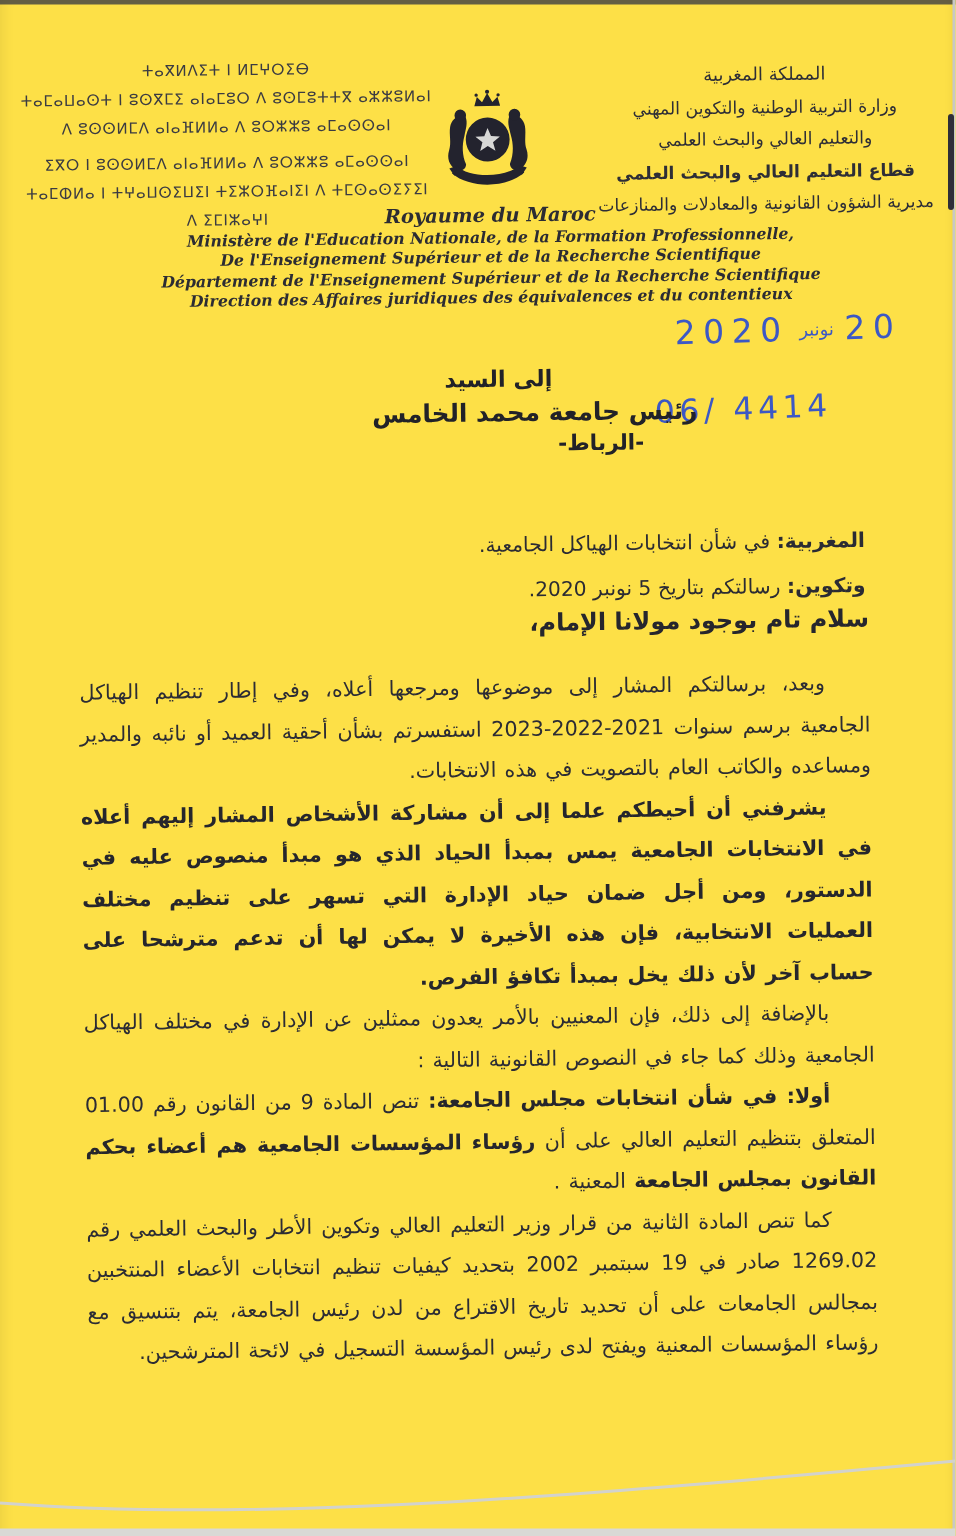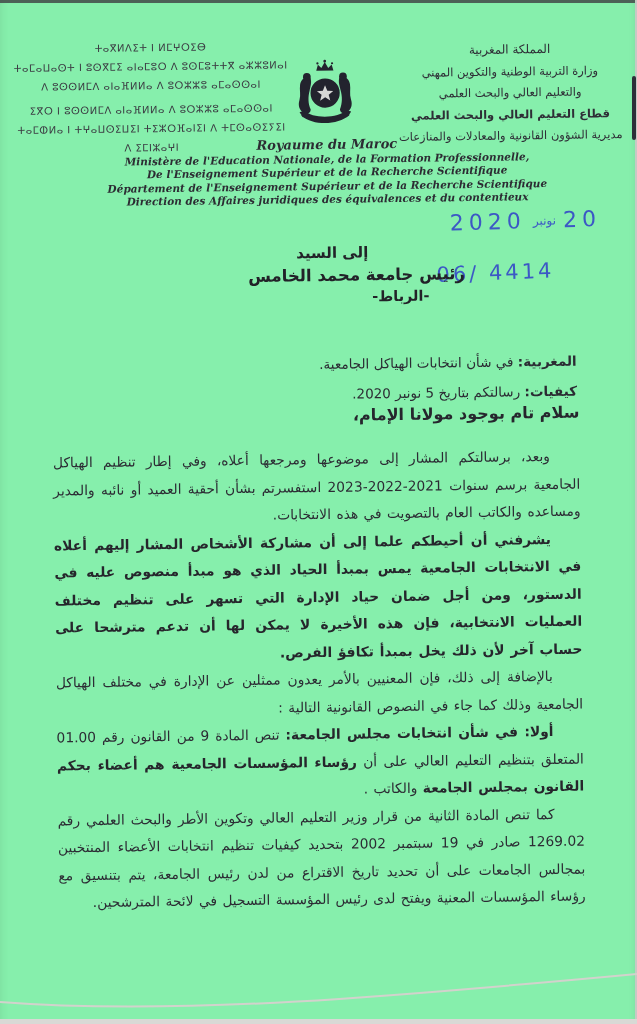--- a/index.html
+++ b/index.html
@@ -2,21 +2,21 @@
 <html lang="ar"><head>
 <meta charset="utf-8">
 <style>
   html,body{margin:0;padding:0;}
   body{
     width:637px;height:1024px;position:relative;overflow:hidden;
     background:#e9e9e6;
     font-family:"DejaVu Sans",sans-serif;
   }
   .page{
-    position:absolute;inset:0;background:#86efac;
+    position:absolute;inset:0;background:#fde047;
     box-shadow:inset 6px 0 10px -6px rgba(0,0,0,.10), inset -4px 0 8px -4px rgba(0,0,0,.12);
   }
   .edge-top{position:absolute;top:0;left:0;right:0;height:3px;background:#3e3e42;opacity:.8;}
   .edge-right{position:absolute;top:0;bottom:0;right:0;width:2px;background:#c8c8c4;}
   .edge-bottom{position:absolute;bottom:0;left:0;right:0;height:5px;background:#d9d9d5;}
   .scan-mark{position:absolute;right:1px;top:76px;width:4px;height:64px;background:#2e2e38;border-radius:2px;}
   .curl-svg{position:absolute;left:0;bottom:0;width:637px;height:80px;}
   .tilt{position:absolute;inset:0;transform:rotate(-0.75deg);transform-origin:50% 38%;}
 
   
@@ -131,32 +131,32 @@
       <div class="title">رئيس جامعة محمد الخامس</div>
       <div class="city">-الرباط-</div>
     </div>
 
     <div class="subject-block">
       <div>
         <span class="lbl">المغربية:</span>
         <span>في شأن انتخابات الهياكل الجامعية.</span>
       </div>
       <div>
-        <span class="lbl">كيفيات:</span>
+        <span class="lbl">وتكوين:</span>
         <span>رسالتكم بتاريخ 5 نونبر 2020.</span>
       </div>
     </div>
 
     <div class="salutation">سلام تام بوجود مولانا الإمام،</div>
 
     <div class="letter-body">
         <p><span class="seg">وبعد، برسالتكم المشار إلى موضوعها ومرجعها أعلاه، وفي إطار تنظيم الهياكل الجامعية برسم سنوات 2021-2022-2023 استفسرتم بشأن أحقية العميد أو نائبه والمدير ومساعده والكاتب العام بالتصويت في هذه الانتخابات.</span></p>
         <p><span class="seg seg-bold">يشرفني أن أحيطكم علما إلى أن مشاركة الأشخاص المشار إليهم أعلاه في الانتخابات الجامعية يمس بمبدأ الحياد الذي هو مبدأ منصوص عليه في الدستور، ومن أجل ضمان حياد الإدارة التي تسهر على تنظيم مختلف العمليات الانتخابية، فإن هذه الأخيرة لا يمكن لها أن تدعم مترشحا على حساب آخر لأن ذلك يخل بمبدأ تكافؤ الفرص.</span></p>
         <p><span class="seg">بالإضافة إلى ذلك، فإن المعنيين بالأمر يعدون ممثلين عن الإدارة في مختلف الهياكل الجامعية وذلك كما جاء في النصوص القانونية التالية :</span></p>
-        <p><span class="seg seg-bold">أولا: في شأن انتخابات مجلس الجامعة:</span><span class="seg"> تنص المادة 9 من القانون رقم 01.00 المتعلق بتنظيم التعليم العالي على أن </span><span class="seg seg-bold">رؤساء المؤسسات الجامعية هم أعضاء بحكم القانون بمجلس الجامعة</span><span class="seg"> والكاتب .</span></p>
+        <p><span class="seg seg-bold">أولا: في شأن انتخابات مجلس الجامعة:</span><span class="seg"> تنص المادة 9 من القانون رقم 01.00 المتعلق بتنظيم التعليم العالي على أن </span><span class="seg seg-bold">رؤساء المؤسسات الجامعية هم أعضاء بحكم القانون بمجلس الجامعة</span><span class="seg"> المعنية .</span></p>
         <p><span class="seg">كما تنص المادة الثانية من قرار وزير التعليم العالي وتكوين الأطر والبحث العلمي رقم 1269.02 صادر في 19 سبتمبر 2002 بتحديد كيفيات تنظيم انتخابات الأعضاء المنتخبين بمجالس الجامعات على أن تحديد تاريخ الاقتراع من لدن رئيس الجامعة، يتم بتنسيق مع رؤساء المؤسسات المعنية ويفتح لدى رئيس المؤسسة التسجيل في لائحة المترشحين.</span></p>
       </div>
 
   </div>
 
   <div class="edge-top"></div>
   <div class="edge-right"></div>
   <div class="scan-mark"></div>
   <svg class="curl-svg" viewBox="0 0 637 80" aria-hidden="true">
     <path d="M0 58 C 180 72 400 52 637 30" fill="none" stroke="#d2d2cc" stroke-width="2"></path>

